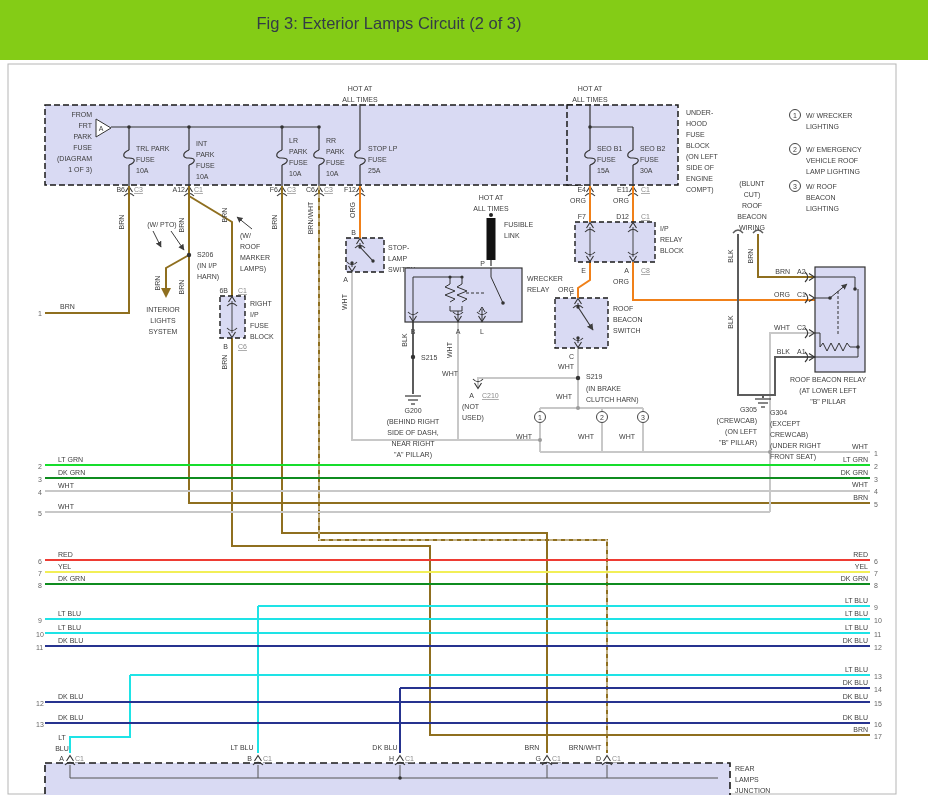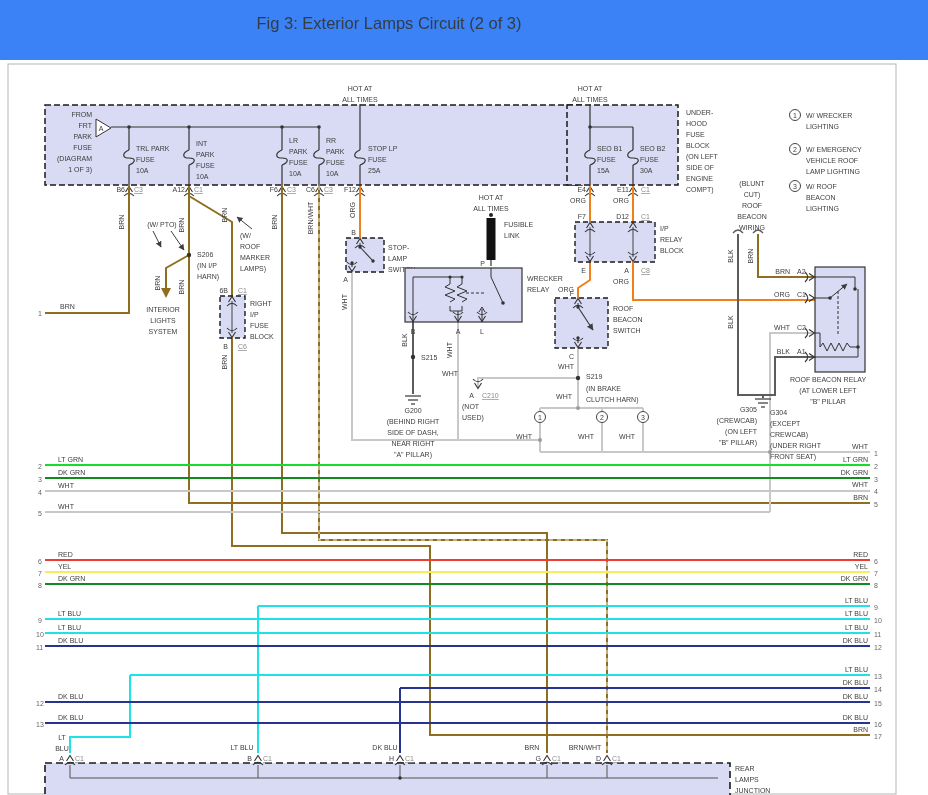--- a/index.html
+++ b/index.html
@@ -1,18 +1,18 @@
 <!DOCTYPE html>
 <html><head>
 <meta charset="utf-8">
 <style>
   html,body{margin:0;padding:0;background:#ffffff;}
   #stage{position:relative;width:928px;height:795px;overflow:hidden;background:#fff;
          font-family:"Liberation Sans",sans-serif;}
-  #titlebar{position:absolute;left:0;top:0;width:928px;height:60px;background:#3b82f6;}
+  #titlebar{position:absolute;left:0;top:0;width:928px;height:60px;background:#84cc16;}
   #titlebar .t{position:absolute;left:389px;top:14px;transform:translateX(-50%);
       font-size:16.5px;color:#333c47;white-space:nowrap;}
   svg{position:absolute;left:0;top:0;}
   text{font-family:"Liberation Sans",sans-serif;font-size:7px;fill:#3d3d3d;}
   .conn{fill:#8b8b8b;text-decoration:underline;}
   .num{fill:#666;}
   polyline,path.w{fill:none;}
 </style>
 </head>
 <body>

